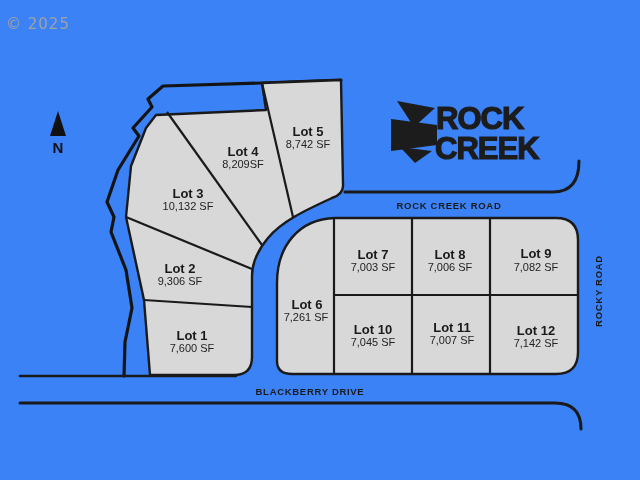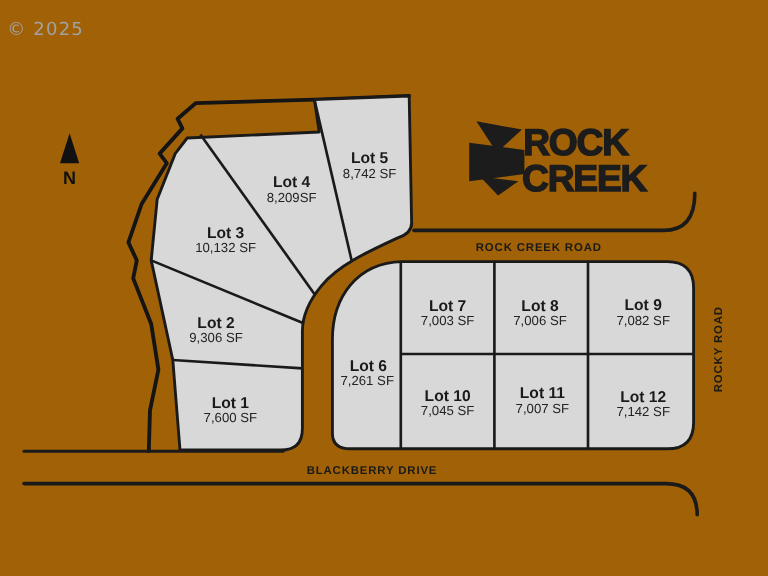--- a/index.html
+++ b/index.html
@@ -1,16 +1,16 @@
 <!DOCTYPE html>
 <html><head>
 <meta charset="utf-8">
 <style>
   html,body { margin:0; padding:0; background:#ffffff; }
-  .stage { position:relative; width:640px; height:480px; background:#a16207; overflow:hidden; }
+  .stage { position:relative; width:640px; height:480px; background:#3b82f6; overflow:hidden; }
   svg { display:block; }
 
   .lot-shape   { fill:#d8d8d8; stroke:#1a1a1a; stroke-width:2.4; stroke-linejoin:round; }
   .divider     { stroke:#1a1a1a; stroke-width:2.2; fill:none; }
   .road-line   { stroke:#1a1a1a; stroke-width:3; fill:none; stroke-linecap:round; }
   .thin-road   { stroke:#1a1a1a; stroke-width:2.6; fill:none; stroke-linecap:round; }
   .boundary    { stroke:#141414; stroke-width:3.2; fill:none; stroke-linejoin:round; stroke-linecap:round; }
 
   .lot-name    { font:bold 13px "Liberation Sans", sans-serif; fill:#1a1a1a; text-anchor:middle; }
   .lot-area    { font:11px "Liberation Sans", sans-serif; fill:#232323; text-anchor:middle; }

